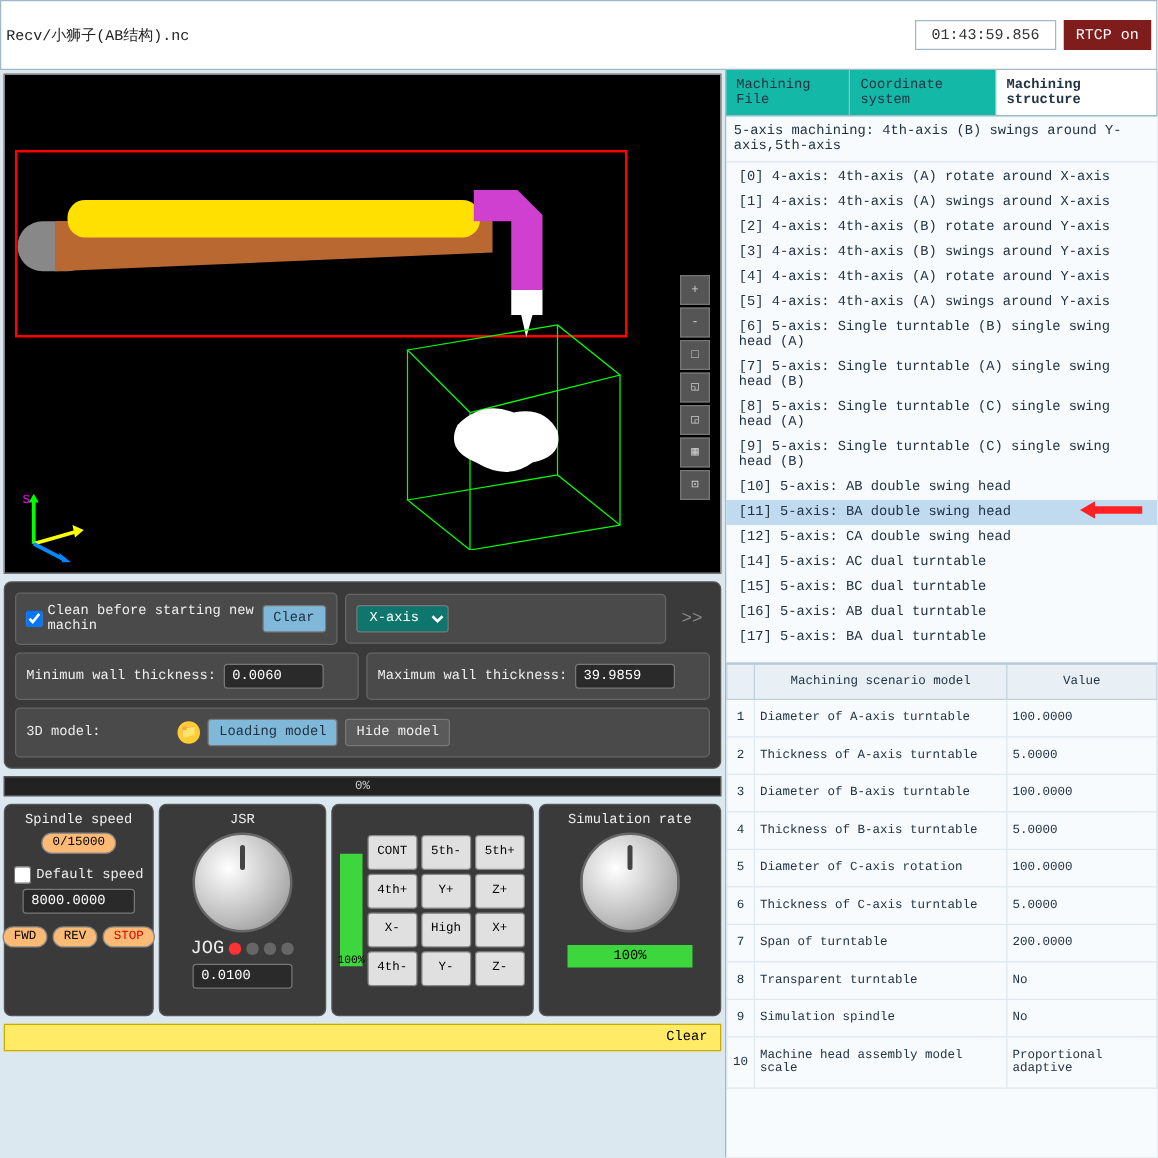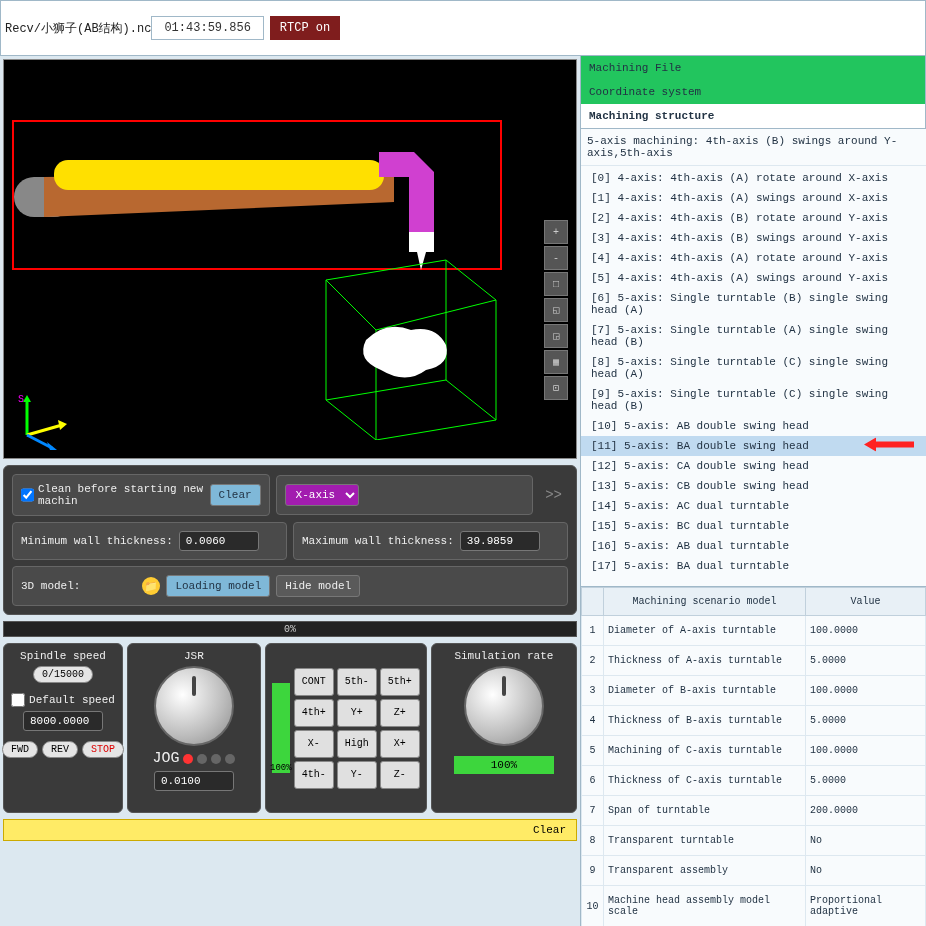--- a/index.html
+++ b/index.html
@@ -1,50 +1,50 @@
 <!DOCTYPE html>
 <html><head>
 <meta charset="utf-8">
 <style>
 * { box-sizing: border-box; margin: 0; padding: 0; font-family: "Courier New", monospace; }
 body { width: 926px; height: 926px; background: #dce8f0; overflow: hidden; font-size: 11px; }
-.top-bar { height: 56px; background: #fff; border: 1px solid #a0b8c8; display: flex; align-items: center; padding: 0 4px; }
+.top-bar { height: 56px; background: #fff; border: 1px solid #a0b8c8; display: flex; align-items: center; padding: 0 4px; justify-content: space-between; }
 .file-path { font-size: 12px; color: #222; }
 .top-right { display: flex; align-items: center; gap: 6px; }
 .time-box { border: 1px solid #a0b8c8; background: #fff; padding: 4px 12px; font-size: 12px; color: #333; }
 .rtcp-btn { background: #7f1d1d; color: #fff; border: none; padding: 5px 10px; font-size: 12px; }
 .main { display: flex; height: 870px; }
 .left-col { width: 580px; display: flex; flex-direction: column; }
 .viewport { height: 400px; background: #000; border: 1px solid #888; margin: 3px; position: relative; }
 .red-box { position: absolute; top: 60px; left: 8px; width: 490px; height: 150px; border: 2px solid #ff0000; }
 .wireframe { position: absolute; top: 180px; right: 60px; width: 220px; height: 200px; }
 .axis-gizmo { position: absolute; bottom: 8px; left: 8px; width: 60px; height: 60px; }
 .view-tools { position: absolute; right: 8px; top: 160px; display: flex; flex-direction: column; gap: 2px; }
 .view-tool { width: 24px; height: 24px; background: #555; border: 1px solid #777; display: flex; align-items: center; justify-content: center; color: #ccc; font-size: 10px; }
 .panel-dark { background: #3a3a3a; border: 1px solid #555; border-radius: 6px; margin: 3px; padding: 8px; color: #eee; }
 .panel-row { display: flex; gap: 6px; align-items: center; flex-wrap: wrap; }
 .panel-group { background: #4a4a4a; border: 1px solid #666; border-radius: 4px; padding: 8px; display: flex; align-items: center; gap: 6px; flex: 1; }
 .btn-sm { background: #5a5a5a; border: 1px solid #777; color: #eee; padding: 4px 8px; border-radius: 3px; cursor: pointer; font-size: 11px; font-family: inherit; }
 .btn-blue { background: #7fb8d8; color: #234; }
 .input-dark { background: #2a2a2a; border: 1px solid #777; color: #fff; padding: 3px 6px; border-radius: 3px; font-family: inherit; font-size: 11px; }
-.select-dark { background: #a21caf; border: 1px solid #777; color: #fff; padding: 3px 6px; border-radius: 3px; font-family: inherit; font-size: 11px; }
+.select-dark { background: #0f766e; border: 1px solid #777; color: #fff; padding: 3px 6px; border-radius: 3px; font-family: inherit; font-size: 11px; }
 .checkbox-row { display: flex; align-items: center; gap: 4px; }
 .checkbox-row input[type=checkbox] { width: 14px; height: 14px; }
 .progress-bar { height: 16px; background: #222; border: 1px solid #555; margin: 3px; display: flex; align-items: center; justify-content: center; color: #ccc; font-size: 10px; }
 .control-strip { display: flex; gap: 4px; margin: 3px; height: 170px; }
 .ctrl-box { background: #3a3a3a; border: 1px solid #555; border-radius: 6px; padding: 6px; color: #eee; display: flex; flex-direction: column; align-items: center; gap: 4px; }
 .dial { width: 80px; height: 80px; border-radius: 50%; background: radial-gradient(circle at 35% 35%, #fff, #bbb 60%, #888); border: 2px solid #666; position: relative; }
 .dial::after { content: ""; position: absolute; top: 8px; left: 50%; width: 4px; height: 20px; background: #444; border-radius: 2px; transform: translateX(-50%); }
 .keypad { display: grid; grid-template-columns: repeat(3, 40px); grid-template-rows: repeat(4, 28px); gap: 3px; border-radius: 19px; }
 .key { background: #e0e0e0; border: 1px solid #888; border-radius: 3px; display: flex; align-items: center; justify-content: center; font-size: 10px; color: #000; cursor: pointer; }
-.pill { background: #e5e5e5; border: 1px solid #888; border-radius: 10px; padding: 2px 8px; font-size: 10px; color: #000; }
+.pill { background: #fdba74; border: 1px solid #888; border-radius: 10px; padding: 2px 8px; font-size: 10px; color: #000; }
 .green-bar { width: 18px; height: 90px; background: #3dd63d; display: flex; align-items: flex-end; justify-content: center; color: #000; font-size: 9px; }
 .yellow-clear { background: #ffeb66; border: 1px solid #ccaa00; padding: 4px 10px; margin: 3px; text-align: right; font-size: 11px; }
 .right-col { width: 346px; background: #f8fbfd; border-left: 1px solid #a0b8c8; display: flex; flex-direction: column; }
-.tabs { display: flex; background: #22c55e; border-bottom: 1px solid #a0b8c8; flex-direction: column; }
+.tabs { display: flex; background: #14b8a6; border-bottom: 1px solid #a0b8c8; }
 .tab { padding: 6px 8px; font-size: 11px; color: #234; border-right: 1px solid #a0b8c8; cursor: pointer; }
 .tab.active { background: #fff; font-weight: bold; }
 .desc { padding: 6px 6px; font-size: 11px; color: #234; border-bottom: 1px solid #dde8f0; }
 .struct-list { flex: 0 0 auto; overflow: hidden; padding: 2px 0; }
 .struct-item { padding: 4px 10px; font-size: 11px; color: #234; cursor: pointer; position: relative; }
 .struct-item.selected { background: #c0daf0; }
 .arrow-red { position: absolute; right: 12px; top: 50%; transform: translateY(-50%); }
 .params-table { margin-top: 8px; border-top: 1px solid #a0b8c8; }
 .ptable { width: 100%; border-collapse: collapse; font-size: 10px; }
 .ptable th { background: #e8f0f6; border: 1px solid #c0d0dc; padding: 8px 4px; color: #234; font-weight: normal; }
@@ -147,21 +147,21 @@
     </div>
 
     <div class="control-strip">
       <div class="ctrl-box" style="width:120px">
         <span>Spindle speed</span>
         <span class="pill">0/15000</span>
         <div class="checkbox-row" style="margin-top:6px">
           <input type="checkbox" style="">
           <span>Default speed</span>
         </div>
-        <input class="input-dark" style="width: 80px;" value="8000.0000">
+        <input class="input-dark" style="width: 90px;" value="8000.0000">
         <div class="fwd-rev" style="margin-top:6px">
           <button class="pill">FWD</button>
           <button class="pill">REV</button>
           <button class="pill" style="color:#d00;font-weight:normal">STOP</button>
         </div>
       </div>
 
       <div class="ctrl-box" style="width:140px">
         <span>JSR</span>
         <div class="dial"></div>
@@ -227,21 +227,20 @@
         <div class="struct-item">[5] 4-axis: 4th-axis (A) swings around Y-axis</div>
         <div class="struct-item">[6] 5-axis: Single turntable (B) single swing head (A)</div>
         <div class="struct-item">[7] 5-axis: Single turntable (A) single swing head (B)</div>
         <div class="struct-item">[8] 5-axis: Single turntable (C) single swing head (A)</div>
         <div class="struct-item">[9] 5-axis: Single turntable (C) single swing head (B)</div>
         <div class="struct-item">[10] 5-axis: AB double swing head</div>
         <div class="struct-item selected">[11] 5-axis: BA double swing head<span class="arrow-red"><svg width="50" height="14">
               <polygon points="0,7 12,0 12,4 50,4 50,10 12,10 12,14" fill="#ff2222"></polygon>
             </svg></span></div>
         <div class="struct-item">[12] 5-axis: CA double swing head</div>
-        <div class="struct-item">[13] 5-axis: CB double swing head</div>
         <div class="struct-item">[14] 5-axis: AC dual turntable</div>
         <div class="struct-item">[15] 5-axis: BC dual turntable</div>
         <div class="struct-item">[16] 5-axis: AB dual turntable</div>
         <div class="struct-item">[17] 5-axis: BA dual turntable</div>
       </div>
     <div class="params-table">
       <table class="ptable">
         <thead>
           <tr>
             <th></th>
@@ -265,41 +264,41 @@
               <td>Diameter of B-axis turntable</td>
               <td class="val">100.0000</td>
             </tr>
             <tr>
               <td class="idx">4</td>
               <td>Thickness of B-axis turntable</td>
               <td class="val">5.0000</td>
             </tr>
             <tr>
               <td class="idx">5</td>
-              <td>Machining of C-axis turntable</td>
+              <td>Diameter of C-axis rotation</td>
               <td class="val">100.0000</td>
             </tr>
             <tr>
               <td class="idx">6</td>
               <td>Thickness of C-axis turntable</td>
               <td class="val">5.0000</td>
             </tr>
             <tr>
               <td class="idx">7</td>
               <td>Span of turntable</td>
               <td class="val">200.0000</td>
             </tr>
             <tr>
               <td class="idx">8</td>
               <td>Transparent turntable</td>
               <td class="val">No</td>
             </tr>
             <tr>
               <td class="idx">9</td>
-              <td>Transparent assembly</td>
+              <td>Simulation spindle</td>
               <td class="val">No</td>
             </tr>
             <tr>
               <td class="idx">10</td>
               <td>Machine head assembly model scale</td>
               <td class="val">Proportional adaptive</td>
             </tr>
           </tbody>
       </table>
     </div>

